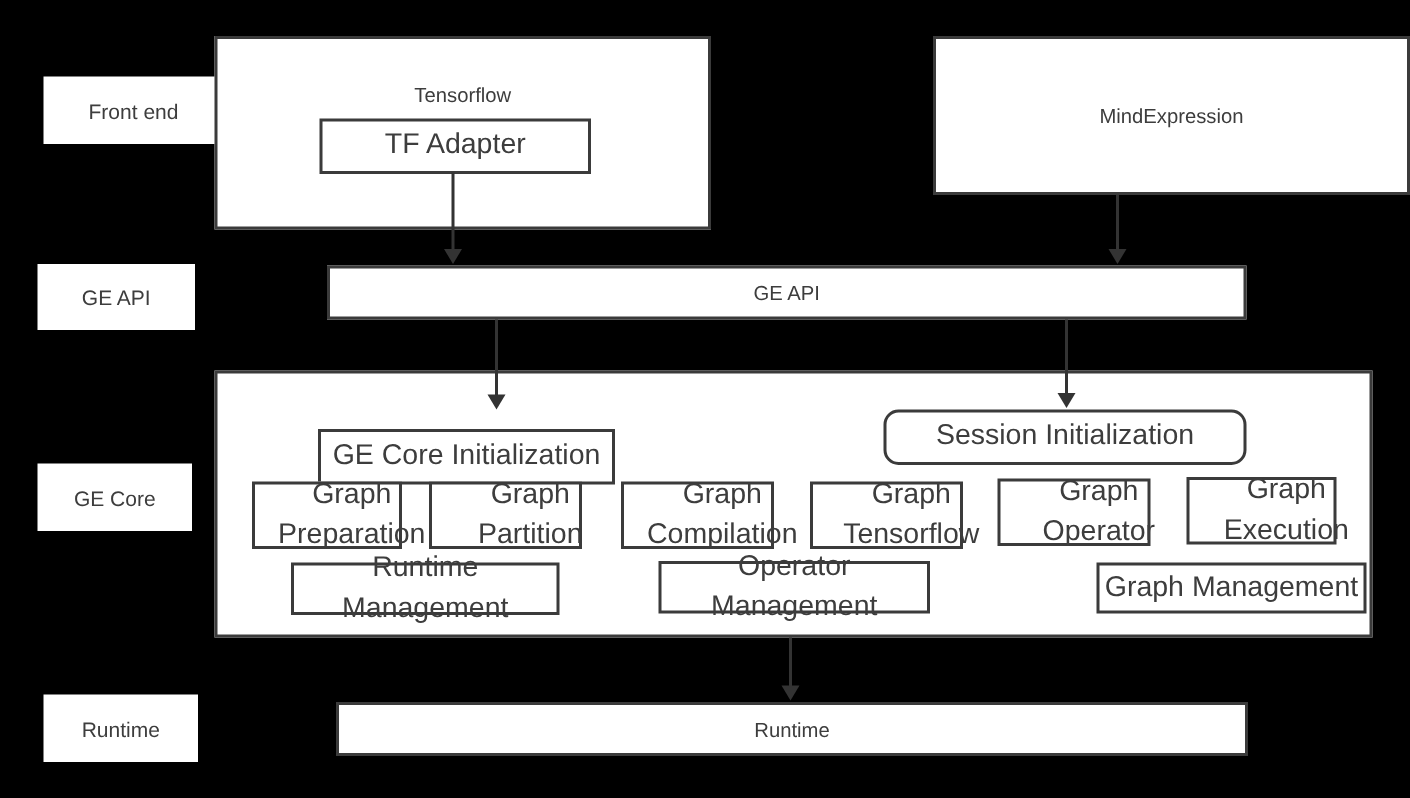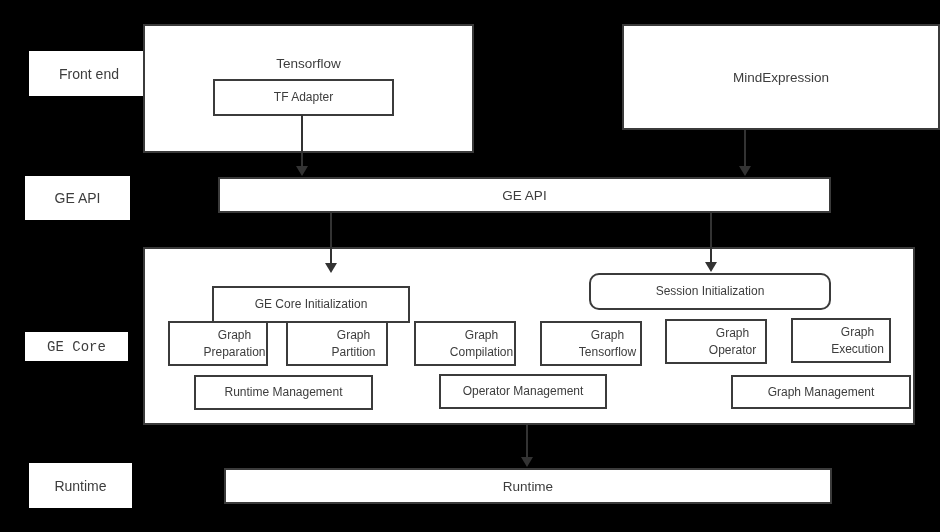--- a/index.html
+++ b/index.html
@@ -40,21 +40,21 @@
     display: flex;
     align-items: center;
     justify-content: center;
     text-align: center;
   }
   .inner-box {
     position: absolute;
     background: var(--box-fill);
     border: 2px solid var(--border);
     color: var(--text);
-    font-size: 12px;
+    font-size: 19px;
     display: flex;
     align-items: center;
     justify-content: center;
     text-align: center;
     line-height: 1.4;
   }
   .two-line {
     flex-direction: column;
     padding-left: 33px;
   }
@@ -82,21 +82,21 @@
     z-index: 5;
   }
 </style>
 </head>
 <body>
 
 <div id="stage">
 
   <div class="side-label" style="left:29px; top:51px; width:120px; height:45px;">Front end</div>
   <div class="side-label" style="left:25px; top:176px; width:105px; height:44px;">GE API</div>
-  <div class="side-label" style="left:25px; top:332px; width:103px; height:29px;font-family:Liberation Mono, monospace;">GE Core</div>
+  <div class="side-label" style="left:25px; top:309px; width:103px; height:45px;">GE Core</div>
   <div class="side-label" style="left:29px; top:463px; width:103px; height:45px;">Runtime</div>
 
   <div class="big-box" style="left:143px; top:24px; width:331px; height:129px;">
     <div class="tf-title">Tensorflow</div>
     <div class="inner-box" style="left:68px; top:53px; width:181px; height:37px;">TF Adapter</div>
   </div>
 
   <div class="big-box center-flex" style="left:586px; top:24px; width:318px; height:106px;margin-left:36px;">MindExpression</div>
 
   <div class="big-box center-flex" style="left:218px; top:177px; width:613px; height:36px;">GE API</div>
@@ -125,21 +125,21 @@
   <div class="inner-box two-line" style="left:665px; top:319px; width:102px; height:45px;">
     <span>Graph</span>
     <span>Operator</span>
   </div>
   <div class="inner-box two-line" style="left:791px; top:318px; width:100px; height:45px;">
     <span>Graph</span>
     <span>Execution</span>
   </div>
 
   <div class="inner-box" style="left:194px; top:375px; width:179px; height:35px;">Runtime Management</div>
-  <div class="inner-box" style="left:439px; top:374px; width:168px; height:35px;">Operator Management</div>
+  <div class="inner-box" style="left:439px; top:374px; width:181px; height:35px;">Operator Management</div>
   <div class="inner-box" style="left:731px; top:375px; width:180px; height:34px;">Graph Management</div>
 
   <div class="big-box center-flex" style="left:224px; top:468px; width:608px; height:36px;">Runtime</div>
 
   <div>
     <div class="arrow-line" style="left:301px; top:115px; height:52px;"></div>
     <div class="arrow-head" style="left:296px; top:166px;"></div>
   </div>
   <div>
     <div class="arrow-line" style="left:744px; top:130px; height:37px;"></div>

